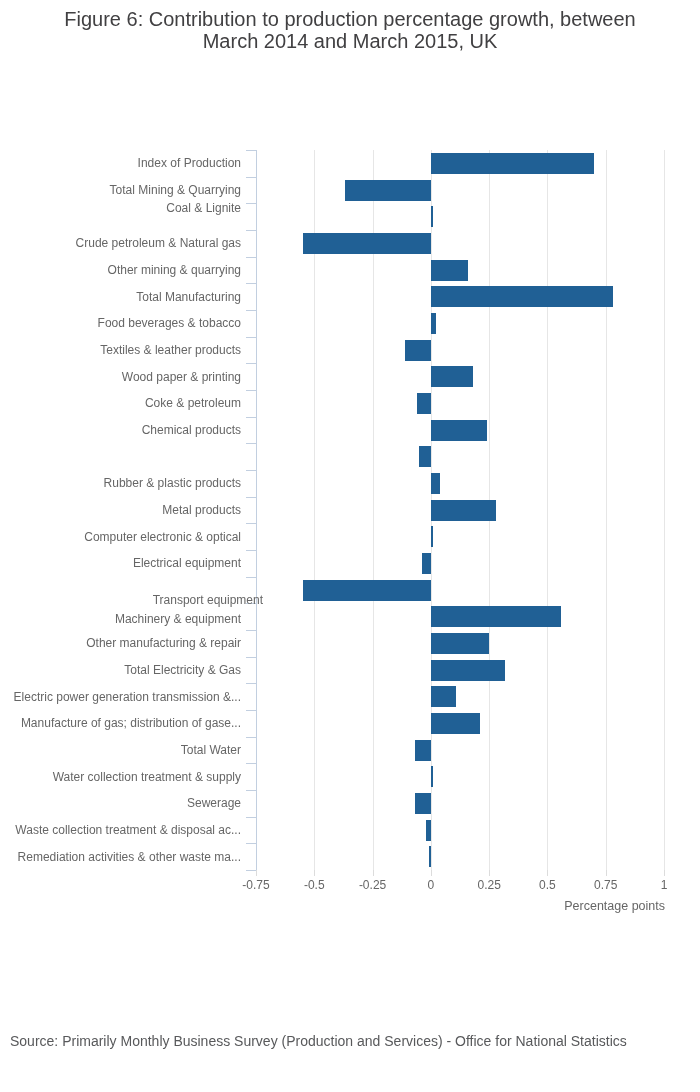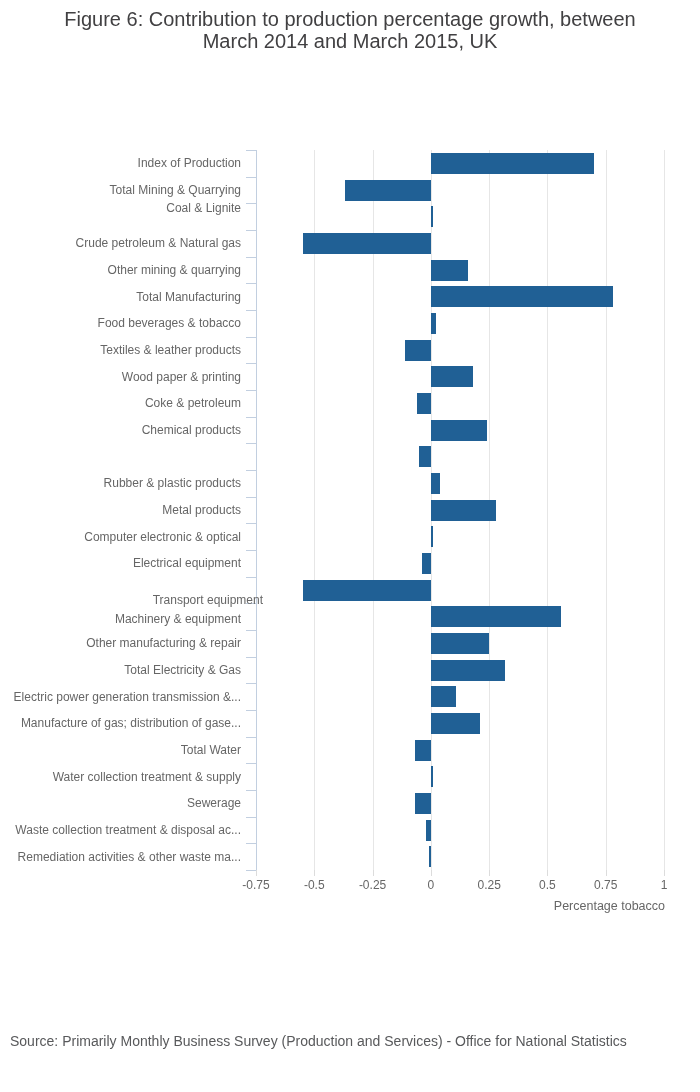--- a/index.html
+++ b/index.html
@@ -139,16 +139,16 @@
       <div class="x-tick-label" style="left: 226px; top: 878px;">-0.75</div>
       <div class="x-tick-label" style="left: 284.286px; top: 878px;">-0.5</div>
       <div class="x-tick-label" style="left: 342.571px; top: 878px;">-0.25</div>
       <div class="x-tick-label" style="left: 400.857px; top: 878px;">0</div>
       <div class="x-tick-label" style="left: 459.143px; top: 878px;">0.25</div>
       <div class="x-tick-label" style="left: 517.429px; top: 878px;">0.5</div>
       <div class="x-tick-label" style="left: 575.714px; top: 878px;">0.75</div>
       <div class="x-tick-label" style="left: 634px; top: 878px;">1</div>
     </div>
 
-  <div class="x-axis-title">Percentage tobacco</div>
+  <div class="x-axis-title">Percentage points</div>
 
   <p class="source-note">Source: Primarily Monthly Business Survey (Production and Services) - Office for National Statistics</p>
 </div>
 
 </body></html>

